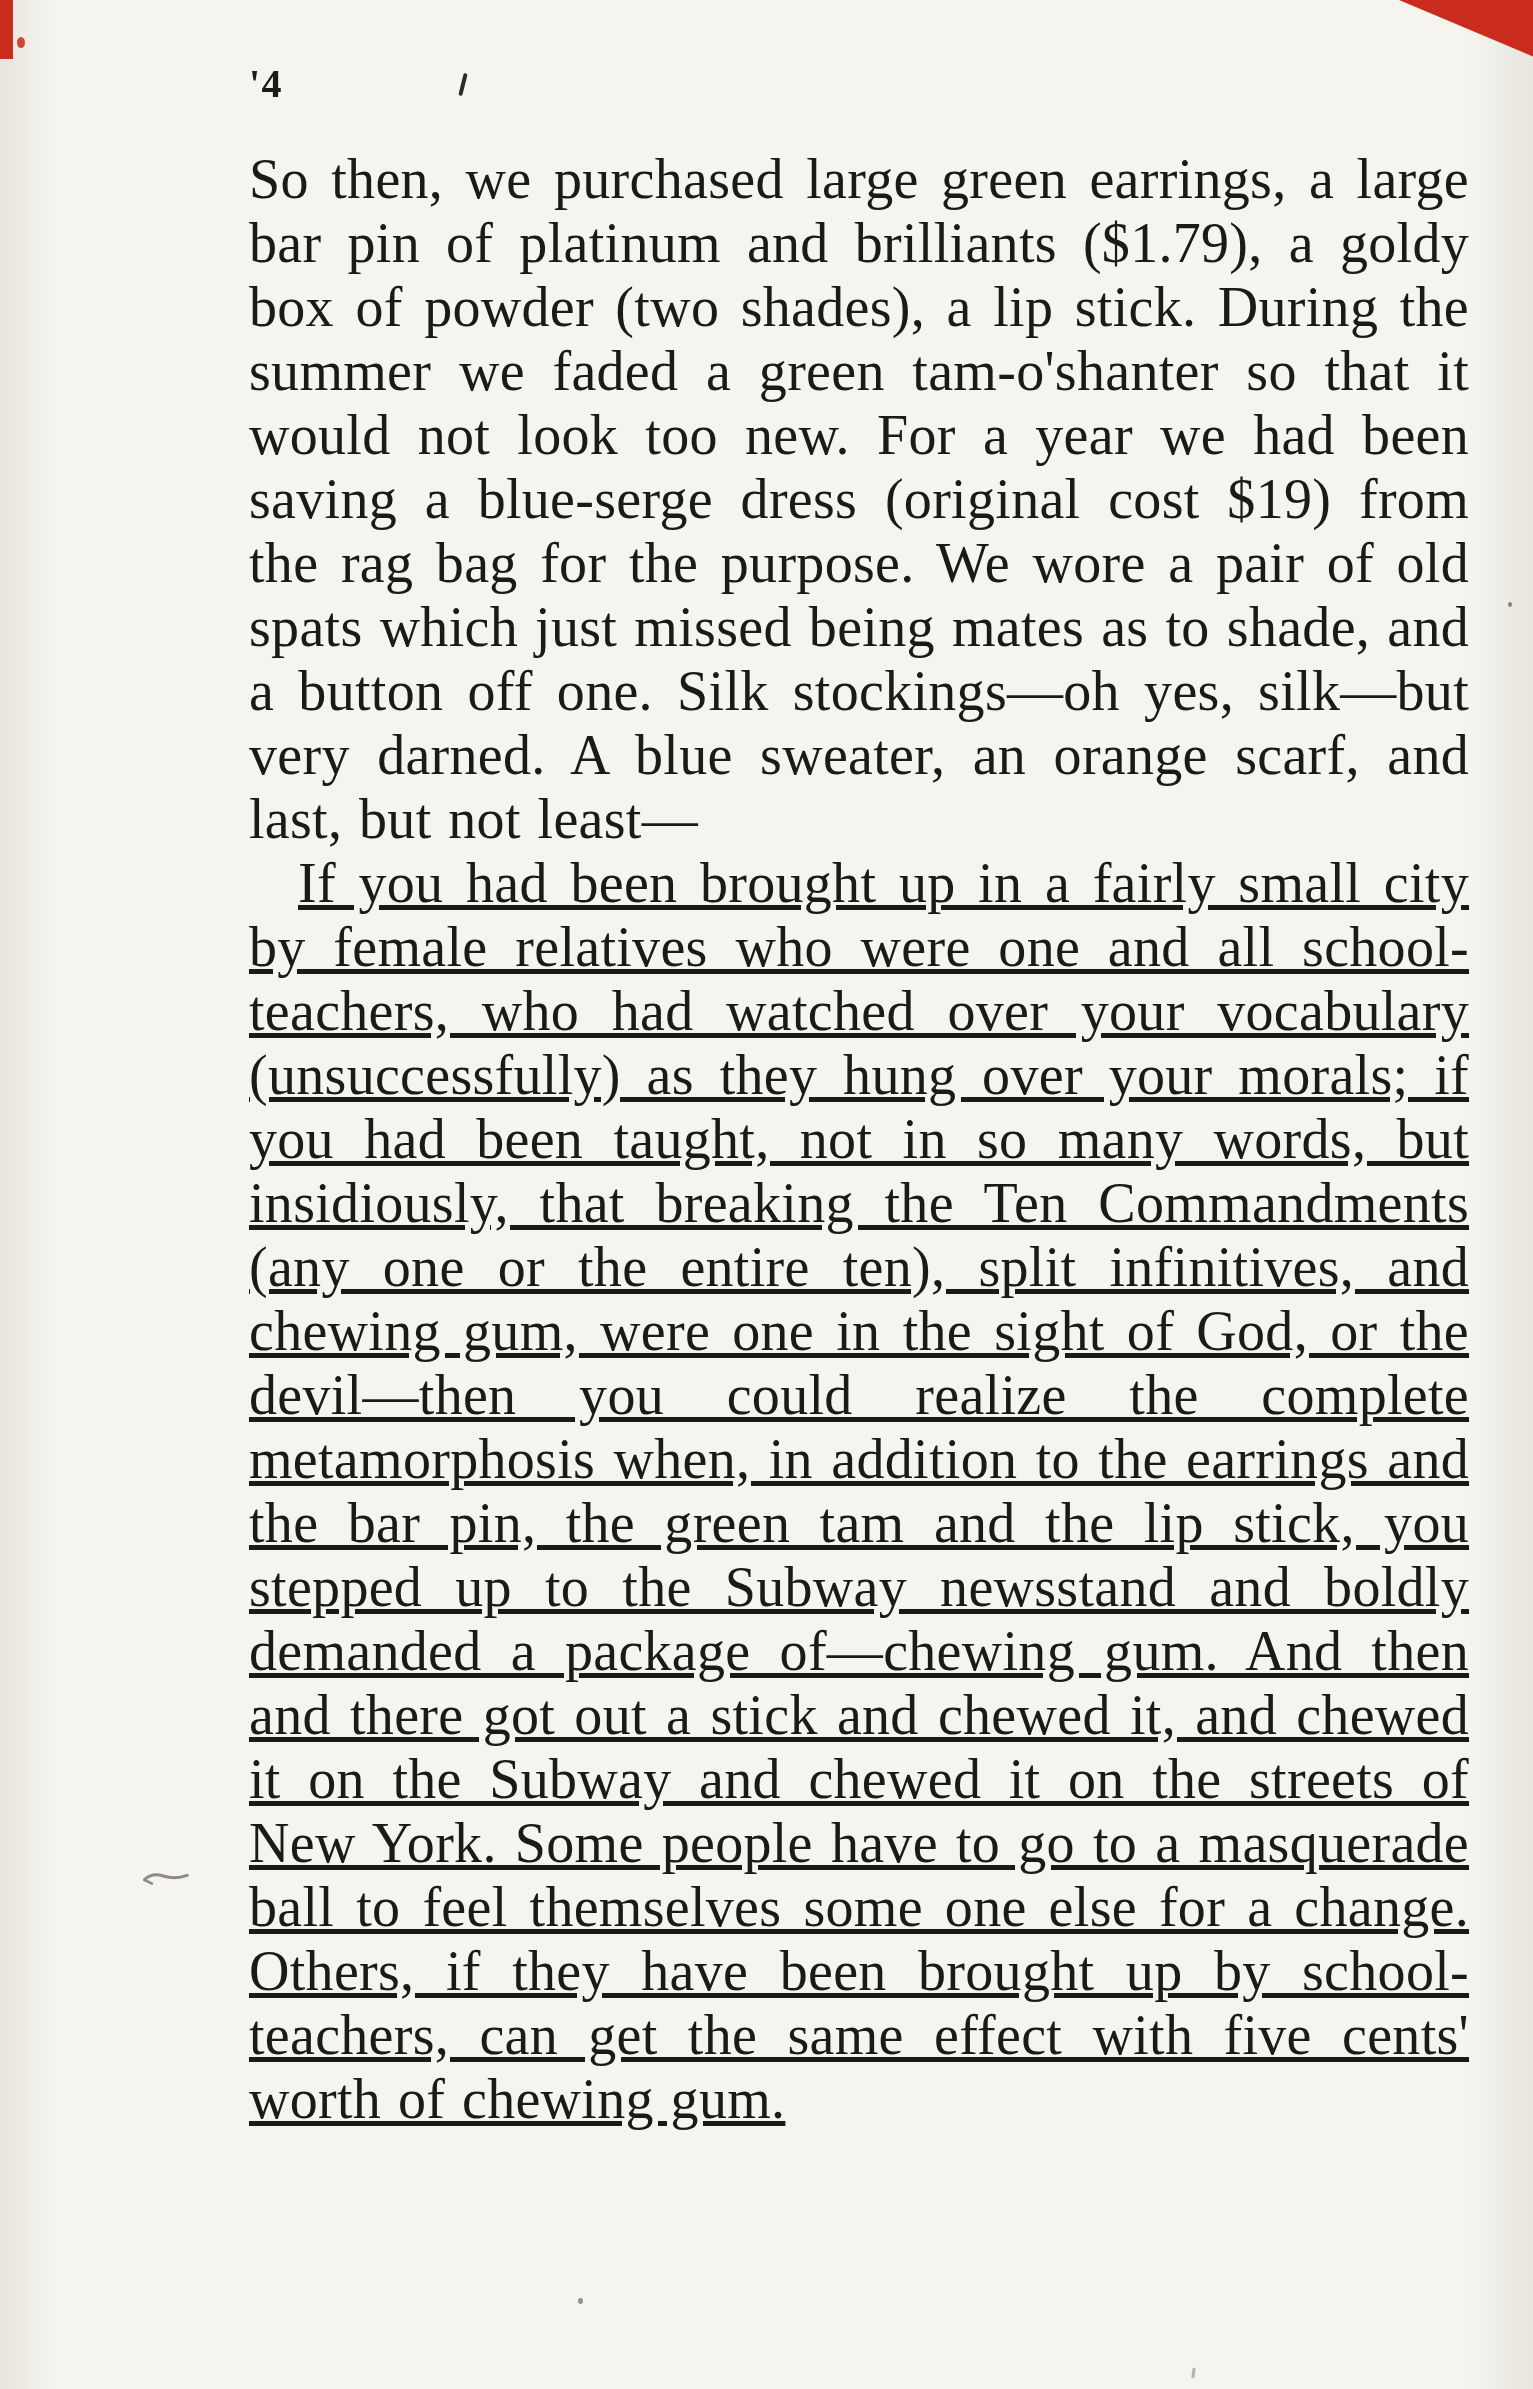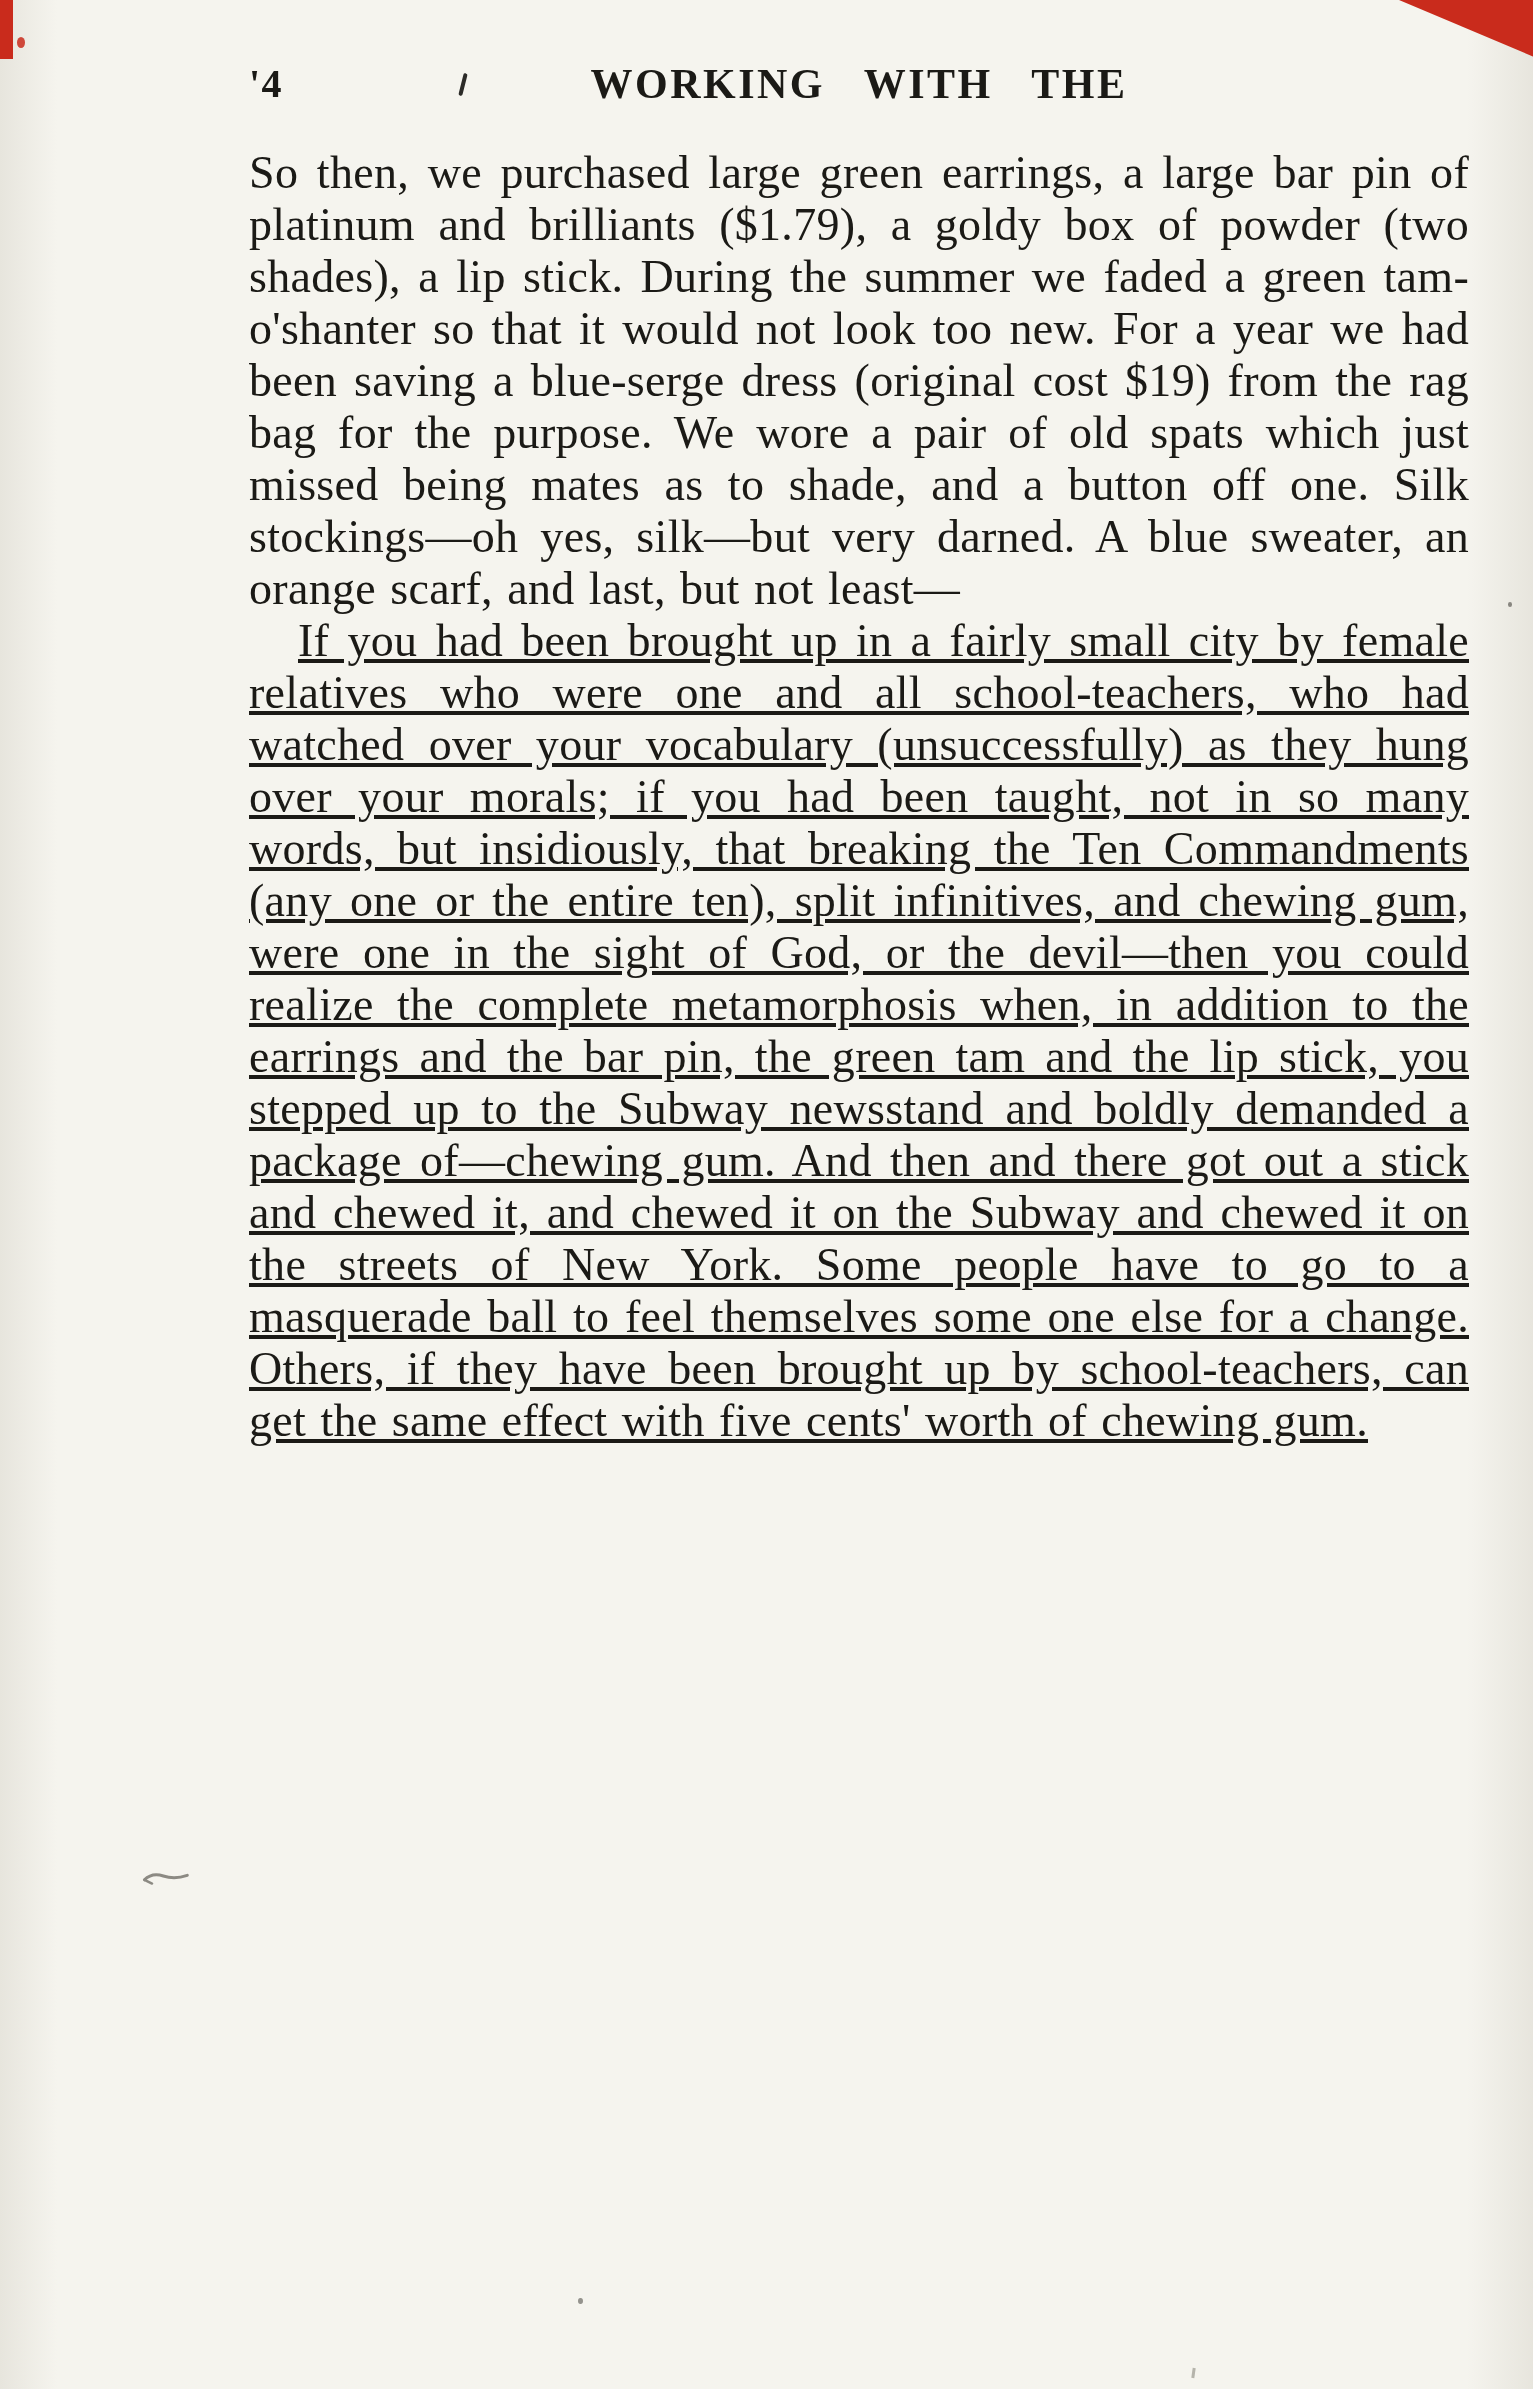--- a/index.html
+++ b/index.html
@@ -45,22 +45,22 @@
   .header-title{
     display:block;
     text-align:center;
     font-size:42px;
     font-weight:700;
     letter-spacing:2.5px;
     word-spacing:26.4px;
   }
   .para{
     margin:0;
-    font-size:46px;
-    line-height:52px;
+    font-size:56px;
+    line-height:64px;
     text-align:justify;
     letter-spacing:0.3px;
     word-spacing:2.5px;
   }
   .para.indent{
     text-indent:49px;
     text-decoration:underline;
   }
   
   .red-strip{
@@ -135,21 +135,20 @@
   <div class="bottom-right-tick"></div>
 
   <svg class="margin-mark" width="49" height="23" viewBox="0 0 78 36">
     <path d="M4 20 Q 16 8, 34 14 T 72 13" fill="none" stroke="#8c8a83" stroke-width="5" stroke-linecap="round"></path>
     <path d="M4 20 L 16 26" fill="none" stroke="#8c8a83" stroke-width="4" stroke-linecap="round"></path>
   </svg>
 
   <div class="text-block">
     <header class="running-header">
       <span class="page-number">'4</span>
-      <span class="header-title">WORKING WITH THE</span>
     </header>
 
     <p class="para">So then, we purchased large green earrings, a large bar pin of platinum and brilliants ($1.79), a goldy box of powder (two shades), a lip stick. During the summer we faded a green tam-o'shanter so that it would not look too new. For a year we had been saving a blue-serge dress (original cost $19) from the rag bag for the purpose. We wore a pair of old spats which just missed being mates as to shade, and a button off one. Silk stockings—oh yes, silk—but very darned. A blue sweater, an orange scarf, and last, but not least—</p>
     <p class="para indent">If you had been brought up in a fairly small city by female relatives who were one and all school-teachers, who had watched over your vocabulary (unsuccessfully) as they hung over your morals; if you had been taught, not in so many words, but insidiously, that breaking the Ten Commandments (any one or the entire ten), split infinitives, and chewing gum, were one in the sight of God, or the devil—then you could realize the complete metamorphosis when, in addition to the earrings and the bar pin, the green tam and the lip stick, you stepped up to the Subway newsstand and boldly demanded a package of—chewing gum. And then and there got out a stick and chewed it, and chewed it on the Subway and chewed it on the streets of New York. Some people have to go to a masquerade ball to feel themselves some one else for a change. Others, if they have been brought up by school-teachers, can get the same effect with five cents' worth of chewing gum.</p>
   </div>
 
 </div>
 
 
 </body></html>

